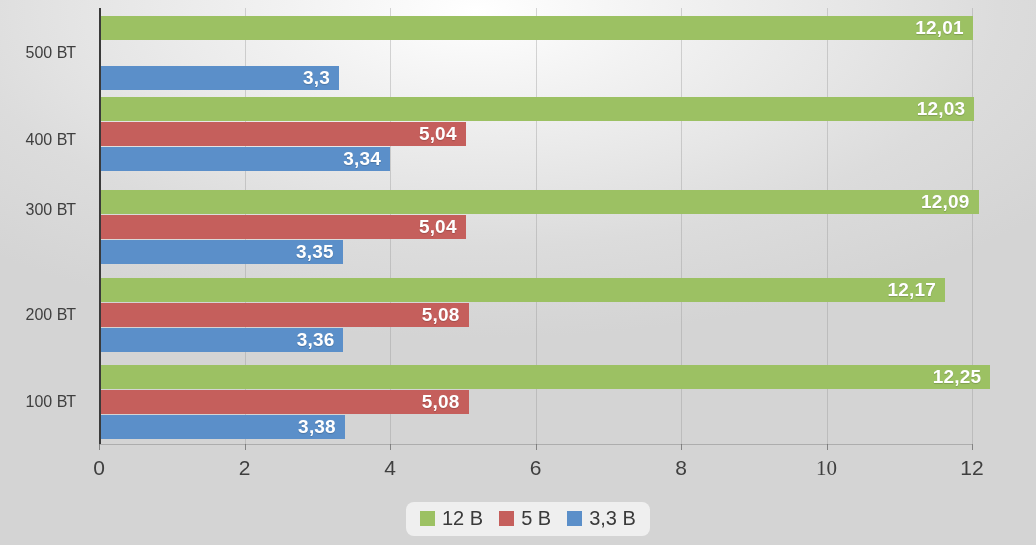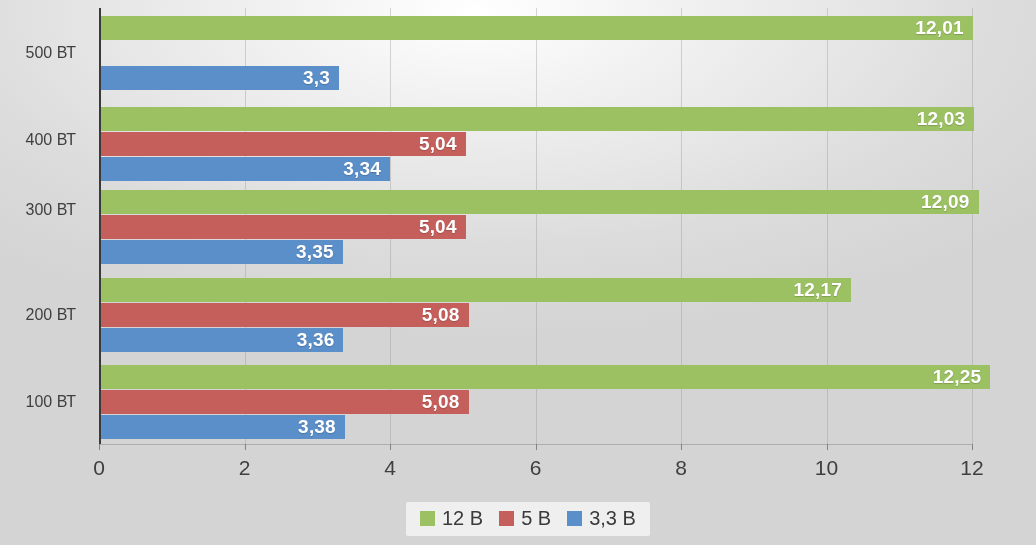--- a/index.html
+++ b/index.html
@@ -128,21 +128,21 @@
   
   #legend {
     position: absolute;
     left: 406px;
     top: 502px;
     display: flex;
     align-items: center;
     gap: 16px;
     padding: 5px 14px 6px 14px;
     background: rgba(250,250,250,0.72);
-    border-radius: 2px;
+    border-radius: 8px;
   }
   .legend-item {
     display: flex;
     align-items: center;
     gap: 7px;
   }
   .legend-swatch {
     width: 15px;
     height: 15px;
     display: inline-block;
@@ -175,21 +175,21 @@
       <div class="gridline" style="left: 727.5px;"></div>
       <div class="gridline" style="left: 873px;"></div>
       <div class="group" style="top: 8px;">
         <div class="bar s0" style="width: 873.727px; background: rgb(156, 193, 99);">
           <span class="bar-label">12,01</span>
         </div>
         <div class="bar s2" style="width: 240.075px; background: rgb(91, 143, 201);">
           <span class="bar-label">3,3</span>
         </div>
       </div>
-      <div class="group" style="top: 99px; text-decoration: underline;">
+      <div class="group" style="top: 89px; text-decoration: underline;">
         <div class="bar s0" style="width: 875.183px; background: rgb(156, 193, 99);">
           <span class="bar-label">12,03</span>
         </div>
         <div class="bar s1" style="width: 366.66px; background: rgb(197, 95, 92);">
           <span class="bar-label">5,04</span>
         </div>
         <div class="bar s2" style="width: 291px; background: rgb(91, 143, 201); justify-content: flex-end;">
           <span class="bar-label">3,34</span>
         </div>
       </div>
@@ -198,21 +198,21 @@
           <span class="bar-label">12,09</span>
         </div>
         <div class="bar s1" style="width: 366.66px; background: rgb(197, 95, 92);">
           <span class="bar-label">5,04</span>
         </div>
         <div class="bar s2" style="width: 243.713px; background: rgb(91, 143, 201);">
           <span class="bar-label">3,35</span>
         </div>
       </div>
       <div class="group" style="top: 269.6px;">
-        <div class="bar s0" style="width: 752px; background: rgb(156, 193, 99);">
+        <div class="bar s0" style="width: 846px; background: rgb(156, 193, 99);">
           <span class="bar-label">12,17</span>
         </div>
         <div class="bar s1" style="width: 369.57px; background: rgb(197, 95, 92);">
           <span class="bar-label">5,08</span>
         </div>
         <div class="bar s2" style="width: 244.44px; background: rgb(91, 143, 201); padding-left: 48px;">
           <span class="bar-label">3,36</span>
         </div>
       </div>
       <div class="group" style="top: 356.8px;">
@@ -229,21 +229,21 @@
     </div>
 
   <div class="axis-baseline"></div>
 
   <div id="x-labels">
       <div class="x-label" style="left: 99px;">0</div>
       <div class="x-label" style="left: 244.5px;">2</div>
       <div class="x-label" style="left: 390px;">4</div>
       <div class="x-label" style="left: 535.5px;">6</div>
       <div class="x-label" style="left: 681px;">8</div>
-      <div class="x-label" style="left: 826.5px;">10</div>
+      <div class="x-label" style="left: 826.5px; font-family: Liberation Serif, serif;">10</div>
       <div class="x-label" style="left: 972px;">12</div>
     </div>
 
   <div id="legend">
       <div class="legend-item">
         <span class="legend-swatch" style="background: rgb(156, 193, 99);"></span>
         <span class="legend-text">12 В</span>
       </div>
       <div class="legend-item">
         <span class="legend-swatch" style="background: rgb(197, 95, 92);"></span>

